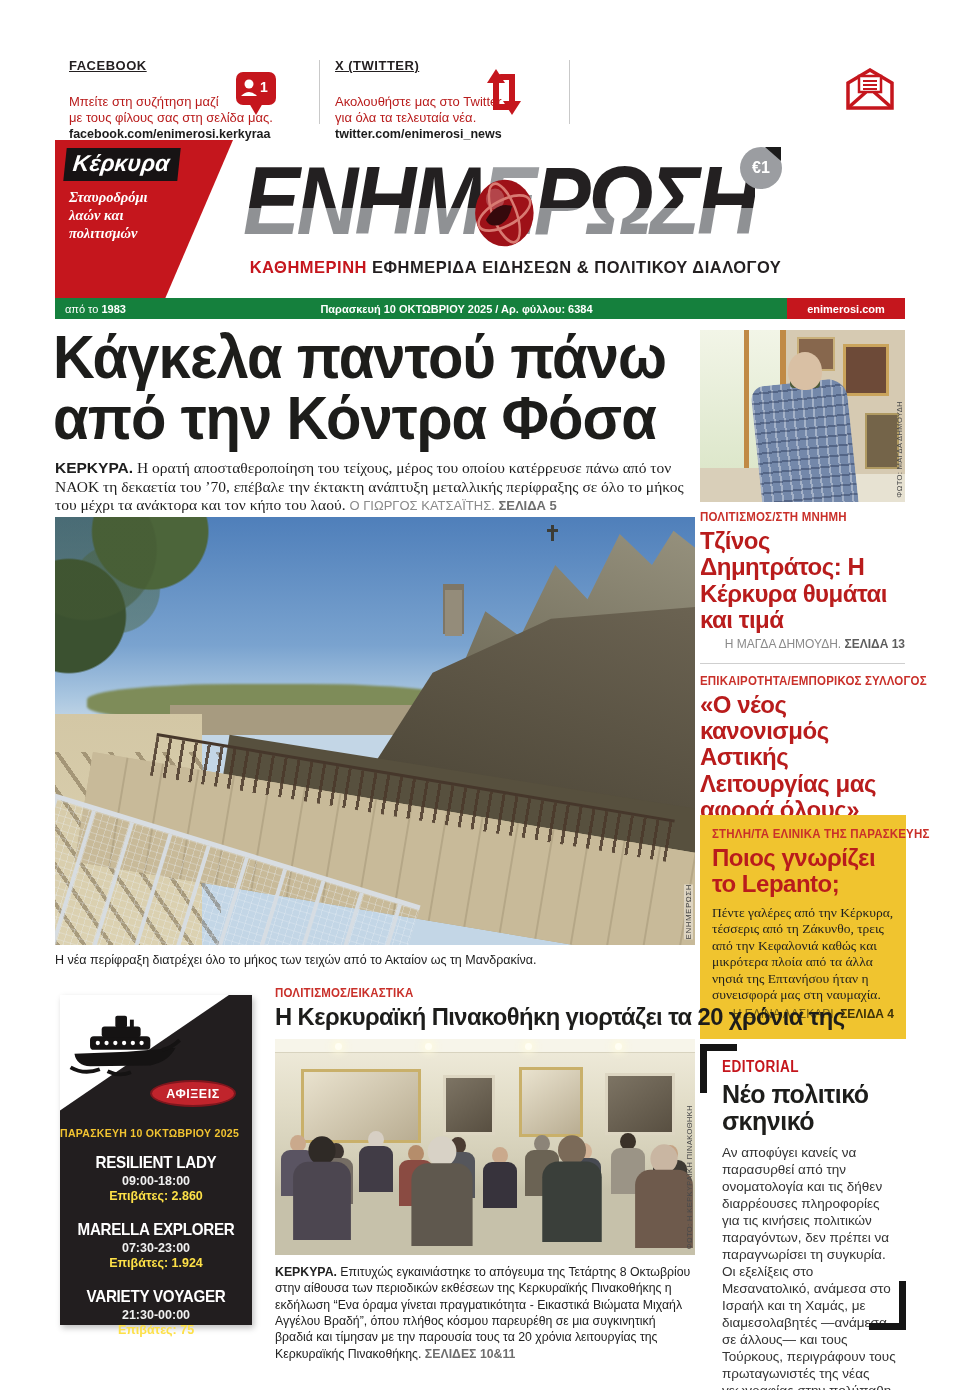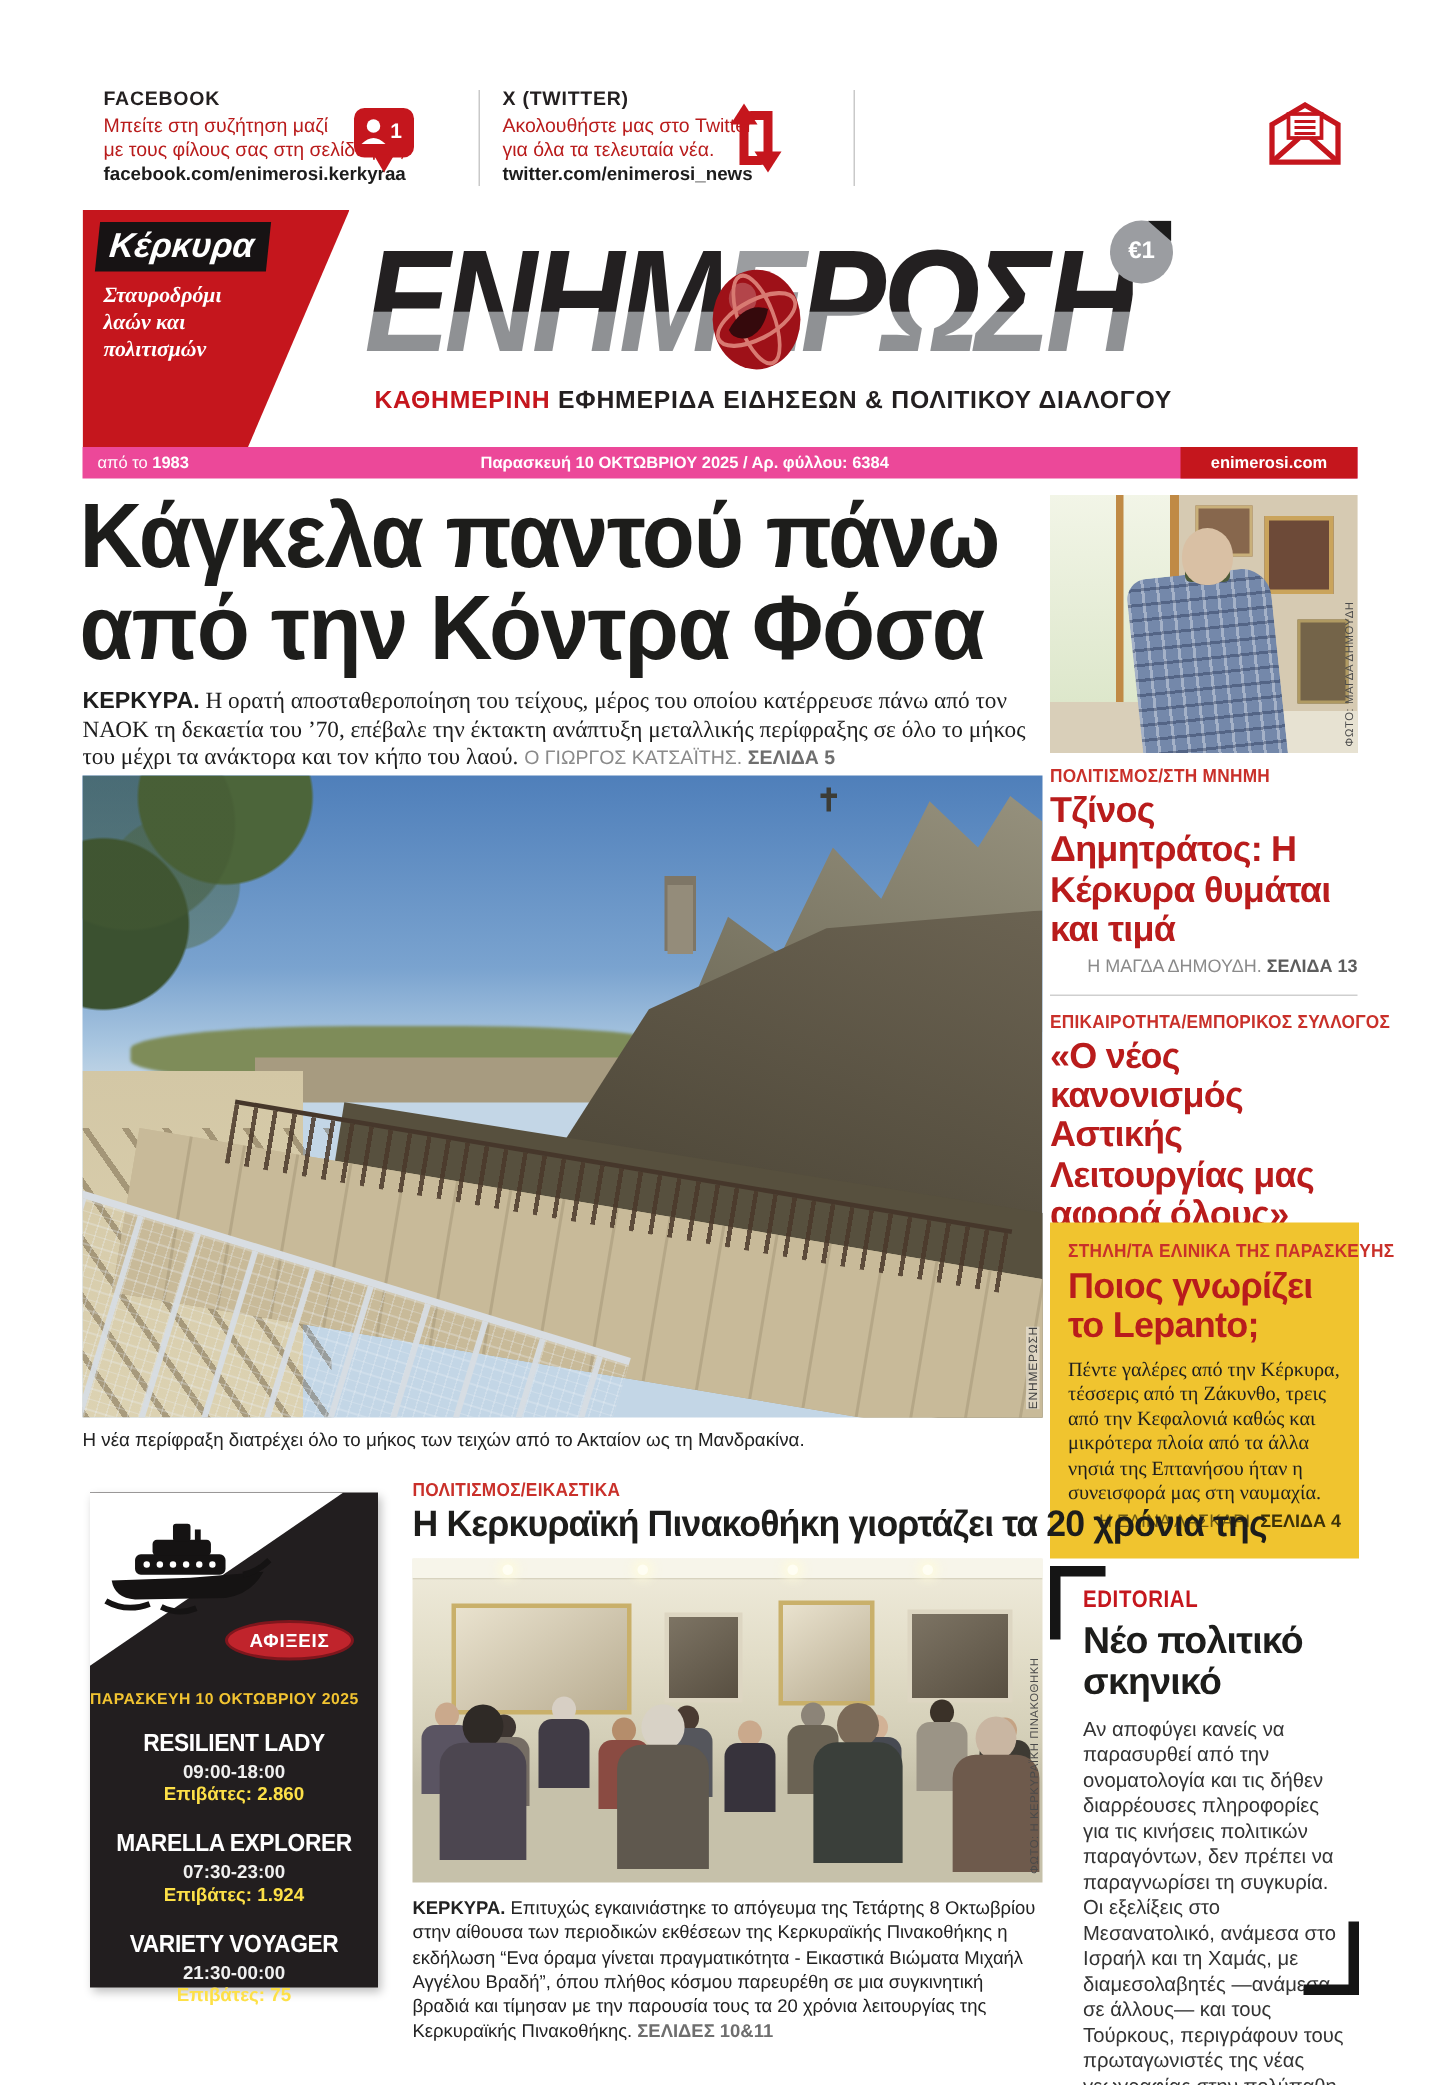--- a/index.html
+++ b/index.html
@@ -5,21 +5,21 @@
   * { margin:0; padding:0; box-sizing:border-box; }
   html,body { background:#e8e8e8; }
   .page {
     position:relative; width:960px; height:1390px; margin:0 auto;
     background:#ffffff; overflow:hidden;
     font-family:"Liberation Sans", sans-serif; color:#231f20;
   }
   
   .topbar { position:absolute; left:55px; top:58px; width:850px; height:72px; }
   .tb-col { position:absolute; top:0; }
-  .tb-title { font-size:13px; font-weight:bold; letter-spacing:.5px; margin-bottom:3px; }
+  .tb-title { font-size:13px; font-weight:bold; letter-spacing:.5px; margin-bottom:21px;text-decoration:underline; }
   .tb-line { font-size:13px; line-height:1.25; color:#b91c1c; }
   .tb-link { font-size:12.5px; font-weight:bold; color:#1c1c1c; }
   .tb-divider { position:absolute; top:2px; width:1px; height:64px; background:#c9c9c9; }
   .tb-icon { position:absolute; top:12px; }
   
   .region-flag {
     position:absolute; left:55px; top:140px; width:178px; height:158px;
     background:#c5161d; clip-path:polygon(0 0,100% 0,62% 100%,0 100%);
   }
   .region-name {
@@ -47,21 +47,21 @@
     display:flex; align-items:center; justify-content:center;
   }
   .price-badge::after {
     content:""; position:absolute; right:1px; top:0; width:16px; height:14px;
     background:#1b1b1b; clip-path:polygon(0 0,100% 0,100% 100%);
   }
   .logo-subtitle { position:absolute; left:243px; top:258px; width:545px; text-align:center;
     font-size:16.5px; font-weight:bold; letter-spacing:.5px; white-space:nowrap; }
   .logo-subtitle .red { color:#c5161d; }
   .datebar {
-    position:absolute; left:55px; top:298px; width:850px; height:21px; background:#ec4899;
+    position:absolute; left:55px; top:298px; width:850px; height:21px; background:#15803d;
     color:#fff; font-size:11px; display:flex; align-items:center;
   }
   .datebar .since { margin-left:10px; }
   .datebar .issue { flex:1; text-align:center; font-weight:bold; }
   .datebar .site { background:#c5161d; height:100%; width:118px; display:flex;
     align-items:center; justify-content:center; font-weight:bold; }
   
   .lead-headline {
     position:absolute; left:53px; top:327px; width:700px;
     font-size:61px; line-height:1.0; font-weight:800; color:#1d1d1b;

